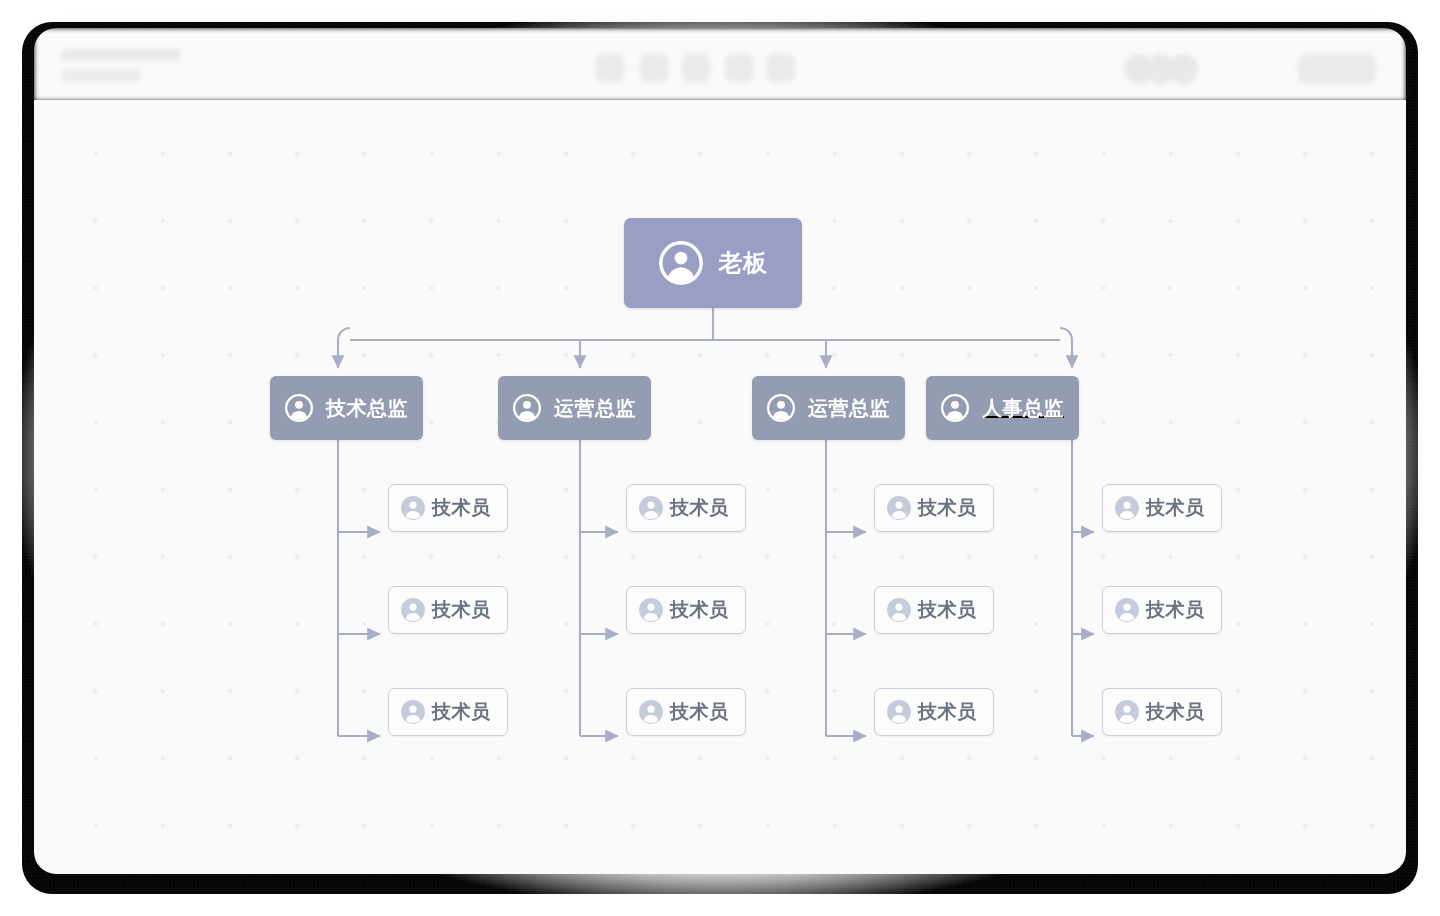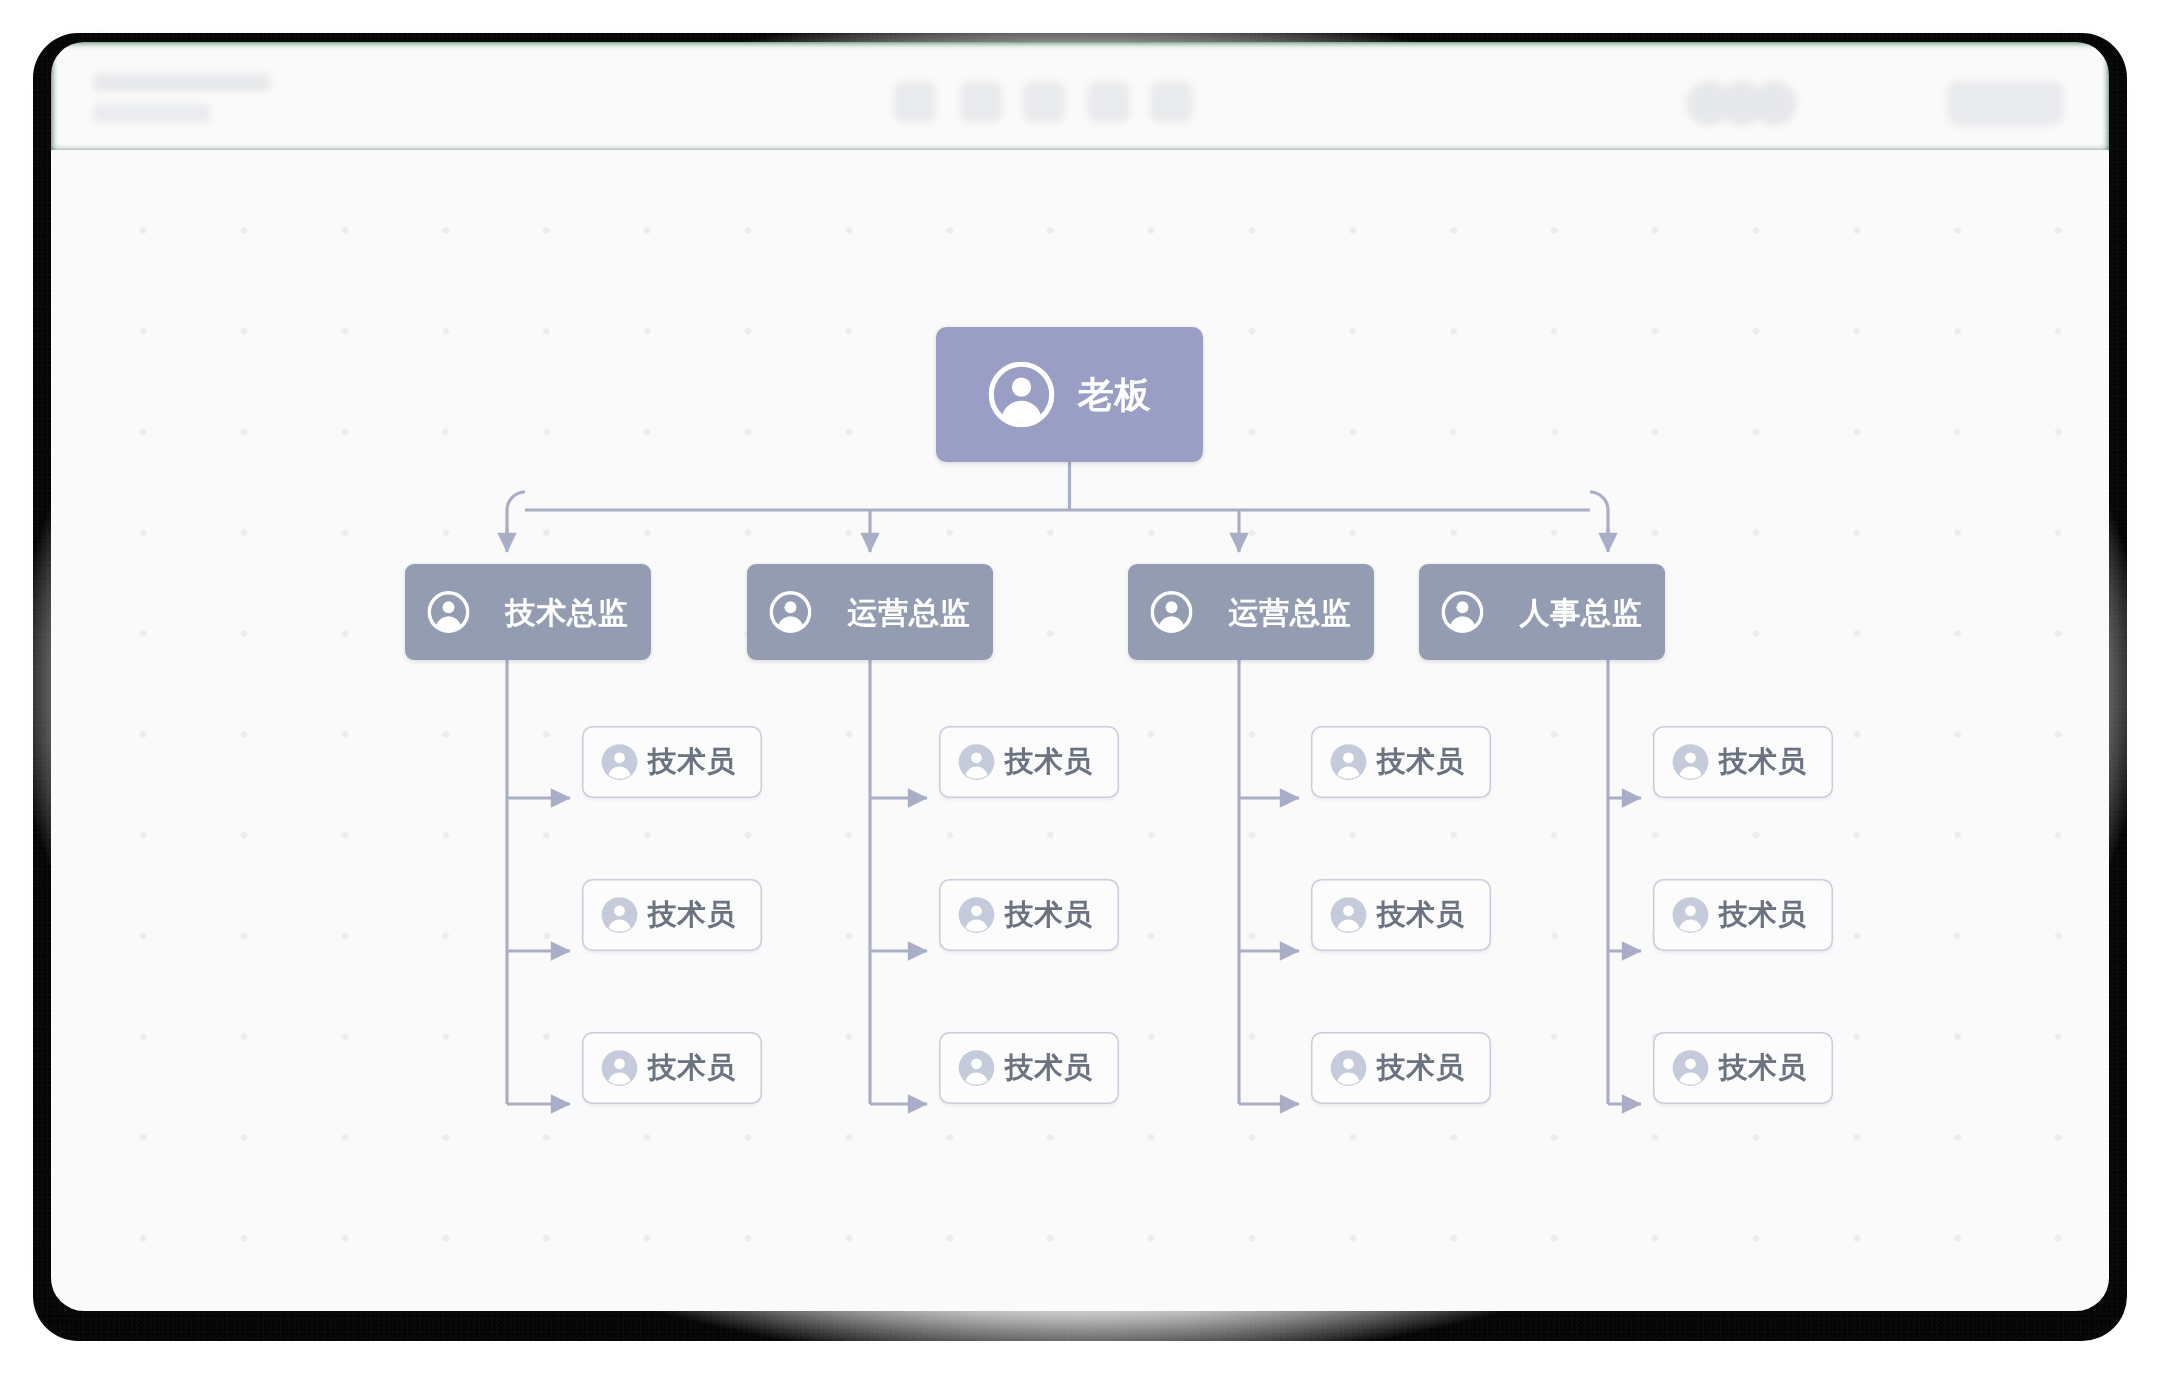--- a/index.html
+++ b/index.html
@@ -47,21 +47,21 @@
     pointer-events: none;
   }
 
   
   #window {
     position: absolute;
     left: 34px;
     top: 28px;
     width: 1372px;
     height: 846px;
-    background: #14532d;
+    background: #000000;
     border-radius: 22px;
     overflow: hidden;
     box-shadow: 0 2px 18px rgba(40,40,60,0.10);
   }
 
   
   #chrome {
     position: absolute;
     left: 0; top: 0;
     width: 100%;
@@ -152,21 +152,21 @@
     color: #ffffff;
     font-size: 24px;
   }
 
   
   .node.dir {
     height: 64px;
     border-radius: 6px;
     background: #939cb0;
     padding: 0 15px;
-    gap: 24px;
+    gap: 13px;
     box-shadow: 0 1px 3px rgba(70,70,100,0.14);
   }
   .node.dir .label {
     color: #ffffff;
     font-size: 20px;
   }
 
   
   .node.leaf {
     height: 48px;
@@ -288,21 +288,21 @@
 
     <div class="node dir" style="left:718px; top:276px;">
       <svg class="person" width="28" height="28" viewBox="0 0 24 24">
         <circle cx="12" cy="12" r="11" fill="none" stroke="#ffffff" stroke-width="2"></circle>
         <circle cx="12" cy="9.3" r="3.4" fill="#ffffff"></circle>
         <path d="M5 19.7a7.3 7.3 0 0 1 14 0 11 11 0 0 1-14 0z" fill="#ffffff"></path>
       </svg>
       <span class="label">运营总监</span>
     </div>
 
-    <div class="node dir" style="left:912px; top:276px;">
+    <div class="node dir" style="left:892px; top:276px;text-decoration:underline;">
       <svg class="person" width="28" height="28" viewBox="0 0 24 24">
         <circle cx="12" cy="12" r="11" fill="none" stroke="#ffffff" stroke-width="2"></circle>
         <circle cx="12" cy="9.3" r="3.4" fill="#ffffff"></circle>
         <path d="M5 19.7a7.3 7.3 0 0 1 14 0 11 11 0 0 1-14 0z" fill="#ffffff"></path>
       </svg>
       <span class="label">人事总监</span>
     </div>
 
     <div id="leaf-layer">
         <div class="node leaf" style="left: 354px; top: 384px;">

